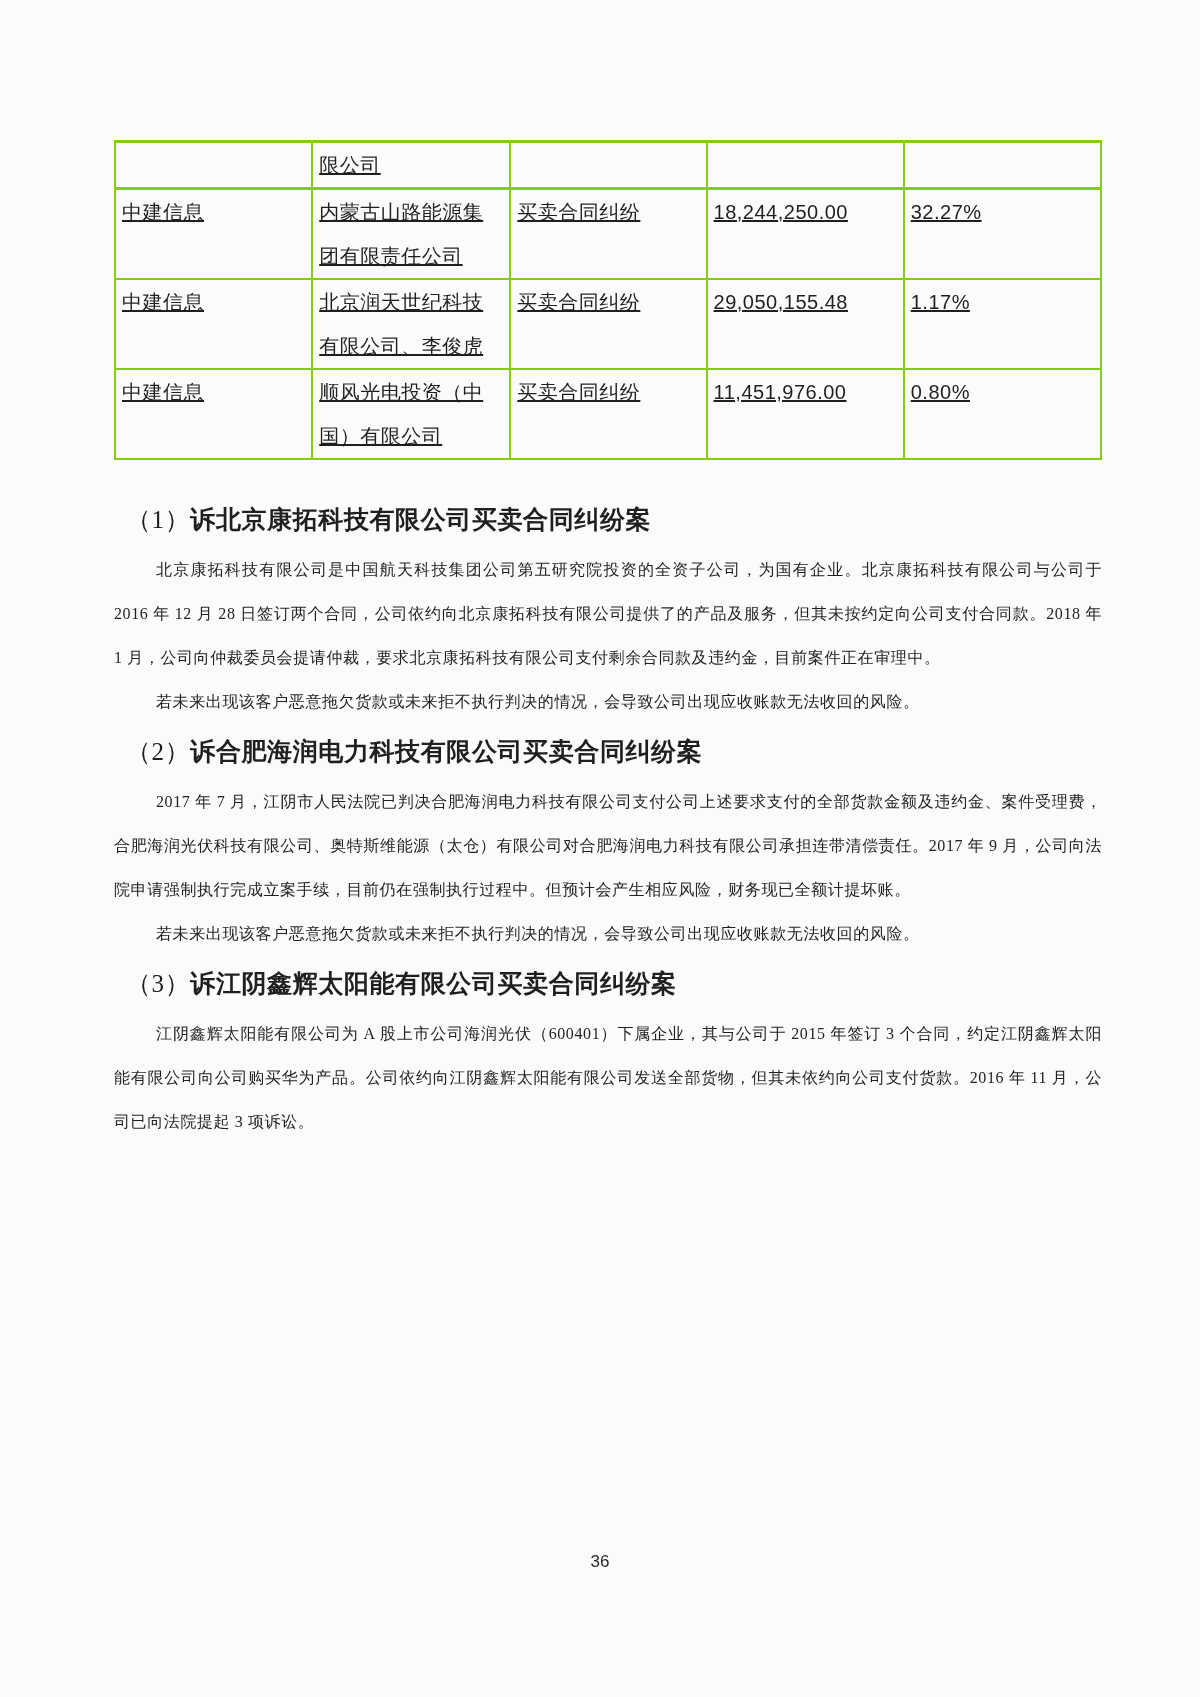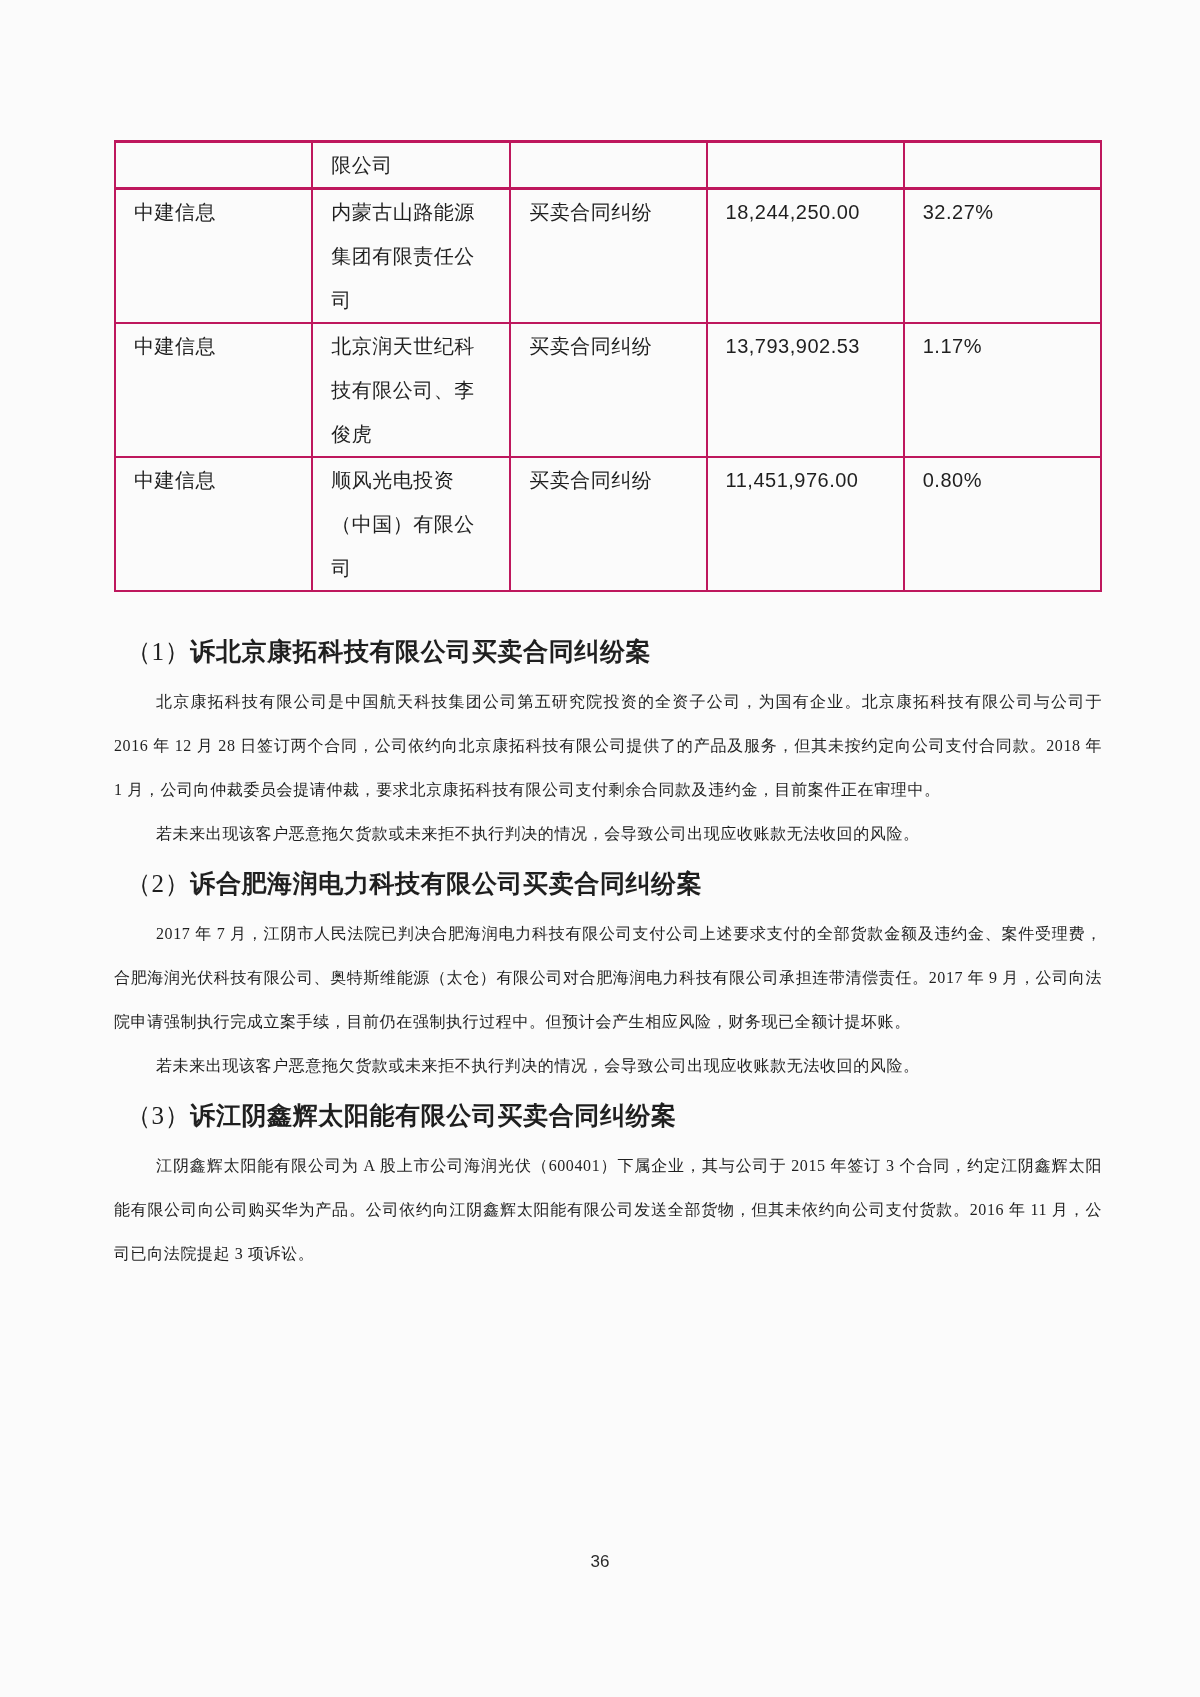--- a/index.html
+++ b/index.html
@@ -17,27 +17,28 @@
     left: 114px; top: 140px;
     width: 988px;
   }
   
   table.lit-table {
     width: 100%;
     border-collapse: collapse;
     table-layout: fixed;
   }
   table.lit-table td {
-    border: 2px solid #be185d;
-    padding: 0 18px;
+    border: 2px solid #84cc16;
+    padding: 0 6px;
     vertical-align: top;
     font-size: 20px;
     line-height: 44px;
     letter-spacing: 0.5px;
     overflow: hidden;
+    text-decoration: underline;
   }
   table.lit-table tr.partial-row { height: 44px; }
   table.lit-table tr.partial-row td { border-top-width: 3px; border-bottom-width: 3px; }
   table.lit-table tr.data-row { height: 88px; }
   td.num {
     font-family: "Liberation Sans", "DejaVu Sans", sans-serif;
     font-size: 19px;
     letter-spacing: 0;
   }
   
@@ -95,21 +96,21 @@
           <td>中建信息</td>
           <td>内蒙古山路能源集团有限责任公司</td>
           <td>买卖合同纠纷</td>
           <td class="num">18,244,250.00</td>
           <td class="num">32.27%</td>
         </tr>
         <tr class="data-row">
           <td>中建信息</td>
           <td>北京润天世纪科技有限公司、李俊虎</td>
           <td>买卖合同纠纷</td>
-          <td class="num">13,793,902.53</td>
+          <td class="num">29,050,155.48</td>
           <td class="num">1.17%</td>
         </tr>
         <tr class="data-row">
           <td>中建信息</td>
           <td>顺风光电投资（中国）有限公司</td>
           <td>买卖合同纠纷</td>
           <td class="num">11,451,976.00</td>
           <td class="num">0.80%</td>
         </tr>
       </tbody>

